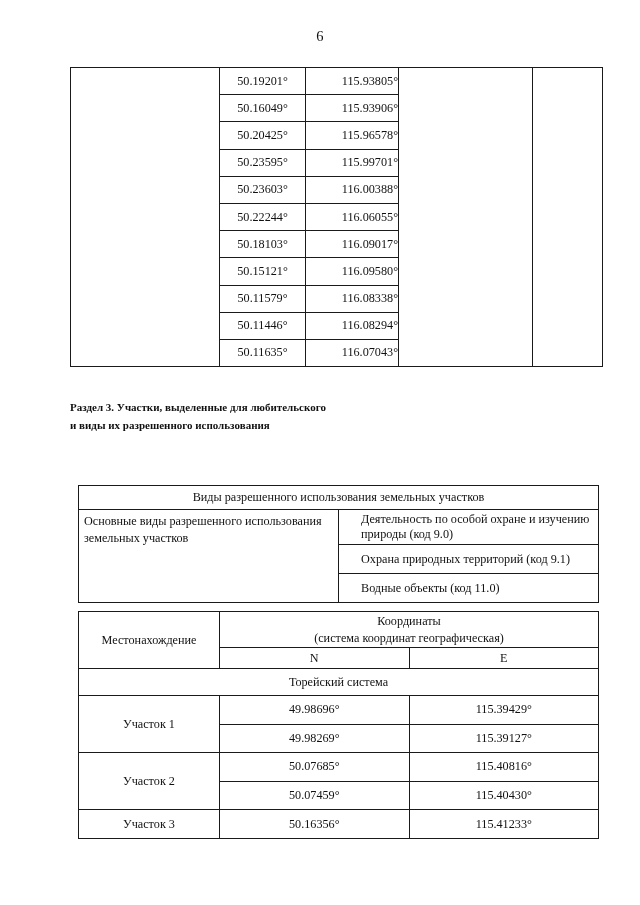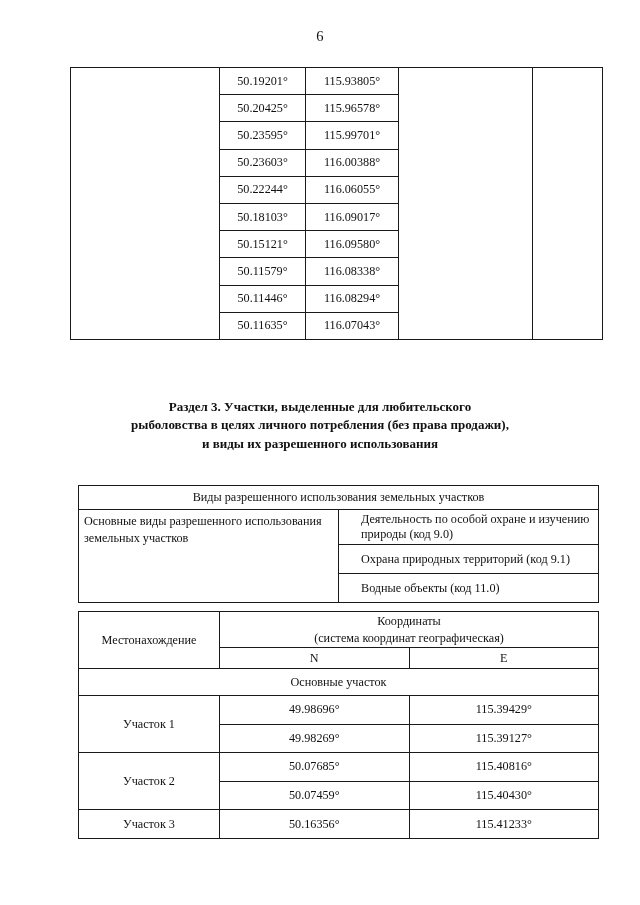--- a/index.html
+++ b/index.html
@@ -63,21 +63,21 @@
     width: 148px;
     border-top: none;
     border-bottom: none;
   }
   #table-coords-continued td.c-n {
     width: 85px;
     text-align: center;
   }
   #table-coords-continued td.c-e {
     width: 92px;
-    text-align: center;
+    text-align: right;
   }
   #table-coords-continued td.blank-mid {
     width: 133px;
     border-top: none;
     border-bottom: none;
   }
   #table-coords-continued td.blank-right {
     width: 69px;
     border-top: none;
     border-bottom: none;
@@ -92,23 +92,23 @@
   #table-coords-continued tr:last-child td.blank-right {
     border-bottom: 1px solid #1a1a1a;
   }
 
   
   .section-heading {
     position: absolute;
     left: 70px;
     top: 398px;
     width: 500px;
-    text-align: center;
+    text-align: left;
     font-weight: bold;
-    font-size: 13px;
+    font-size: 11px;
     line-height: 18.4px;
   }
   .section-heading .hl { display: block; }
 
   
   #table-permitted-use {
     left: 78px;
     top: 485px;
     width: 521px;
   }
@@ -179,20 +179,27 @@
     <tbody>
       <tr>
         <td class="blank-left"></td>
         <td class="c-n">50.19201°</td>
         <td class="c-e">115.93805°</td>
         <td class="blank-mid"></td>
         <td class="blank-right"></td>
       </tr>
       <tr>
         <td class="blank-left"></td>
+        <td class="c-n">50.16049°</td>
+        <td class="c-e">115.93906°</td>
+        <td class="blank-mid"></td>
+        <td class="blank-right"></td>
+      </tr>
+      <tr>
+        <td class="blank-left"></td>
         <td class="c-n">50.20425°</td>
         <td class="c-e">115.96578°</td>
         <td class="blank-mid"></td>
         <td class="blank-right"></td>
       </tr>
       <tr>
         <td class="blank-left"></td>
         <td class="c-n">50.23595°</td>
         <td class="c-e">115.99701°</td>
         <td class="blank-mid"></td>
@@ -245,21 +252,20 @@
         <td class="c-n">50.11635°</td>
         <td class="c-e">116.07043°</td>
         <td class="blank-mid"></td>
         <td class="blank-right"></td>
       </tr>
     </tbody>
   </table>
 
   <div class="section-heading">
     <span class="hl">Раздел 3. Участки, выделенные для любительского</span>
-    <span class="hl">рыболовства в целях личного потребления (без права продажи),</span>
     <span class="hl">и виды их разрешенного использования</span>
   </div>
 
   <table class="doc-table" id="table-permitted-use">
     <tbody>
       <tr>
         <td class="pu-title" colspan="2">Виды разрешенного использования земельных участков</td>
       </tr>
       <tr>
         <td class="pu-label" rowspan="3">Основные виды разрешенного использования земельных участков</td>
@@ -281,21 +287,21 @@
         <td class="coords-head" colspan="2">
           <div>Координаты</div>
           <div>(система координат географическая)</div>
         </td>
       </tr>
       <tr>
         <td class="col-n">N</td>
         <td class="col-e">E</td>
       </tr>
       <tr>
-        <td class="area-title" colspan="3">Основные участок</td>
+        <td class="area-title" colspan="3">Торейский система</td>
       </tr>
 
       <tr>
         <td class="loc-name" rowspan="2">Участок 1</td>
         <td class="coord-cell">49.98696°</td>
         <td class="coord-cell">115.39429°</td>
       </tr>
       <tr>
         <td class="coord-cell">49.98269°</td>
         <td class="coord-cell">115.39127°</td>

